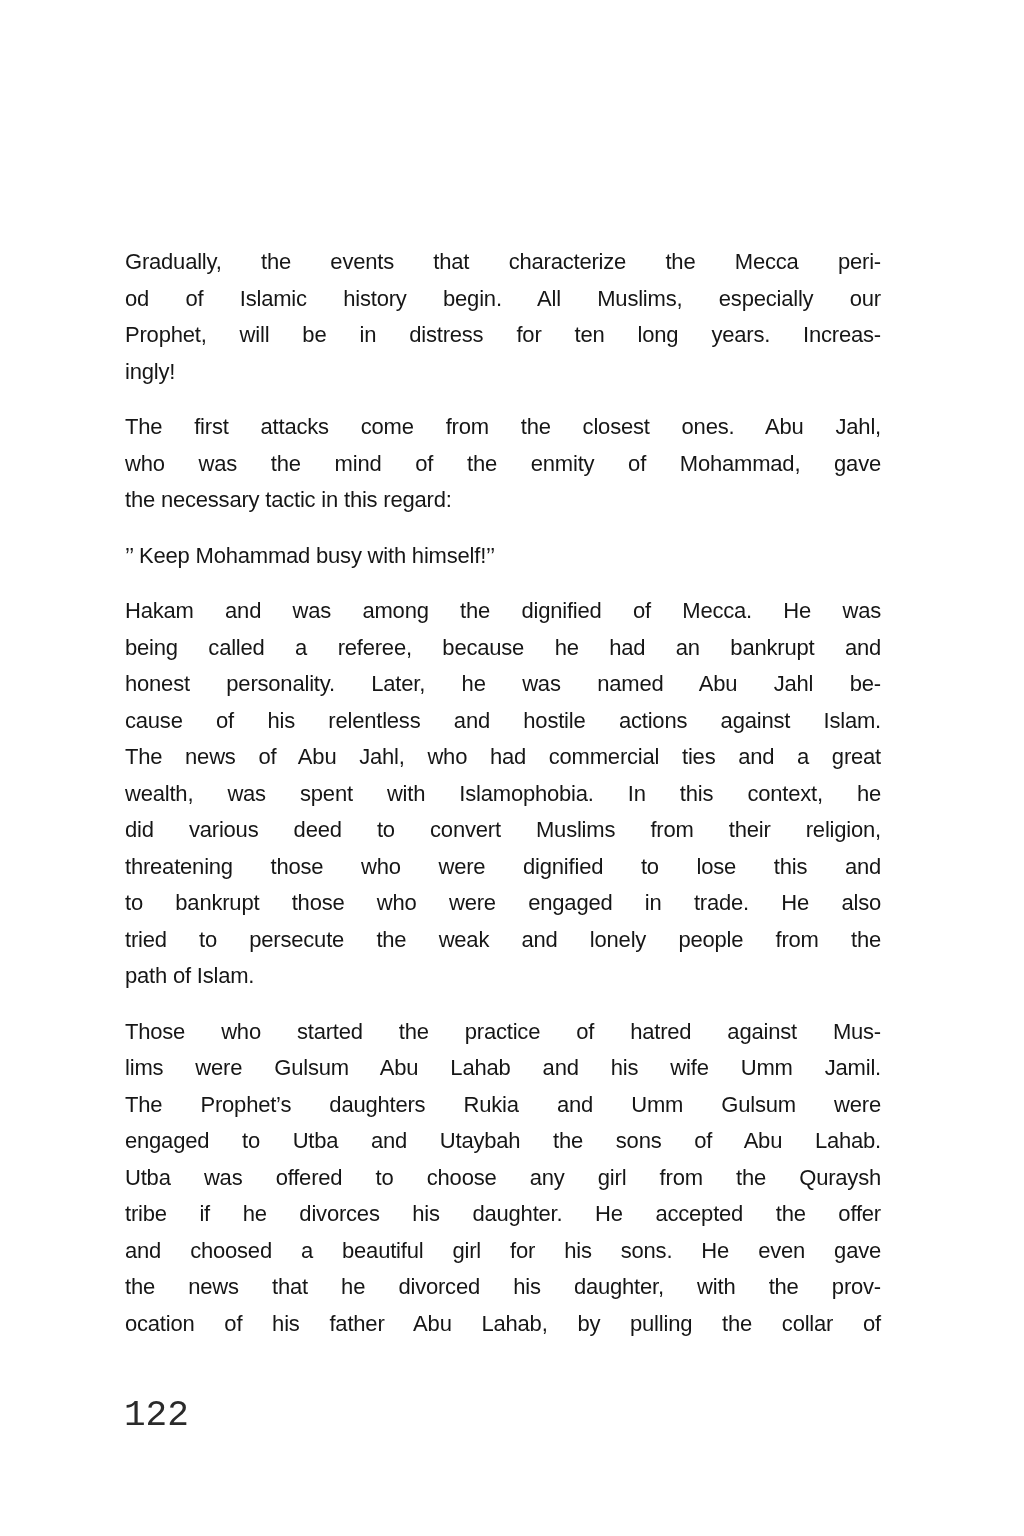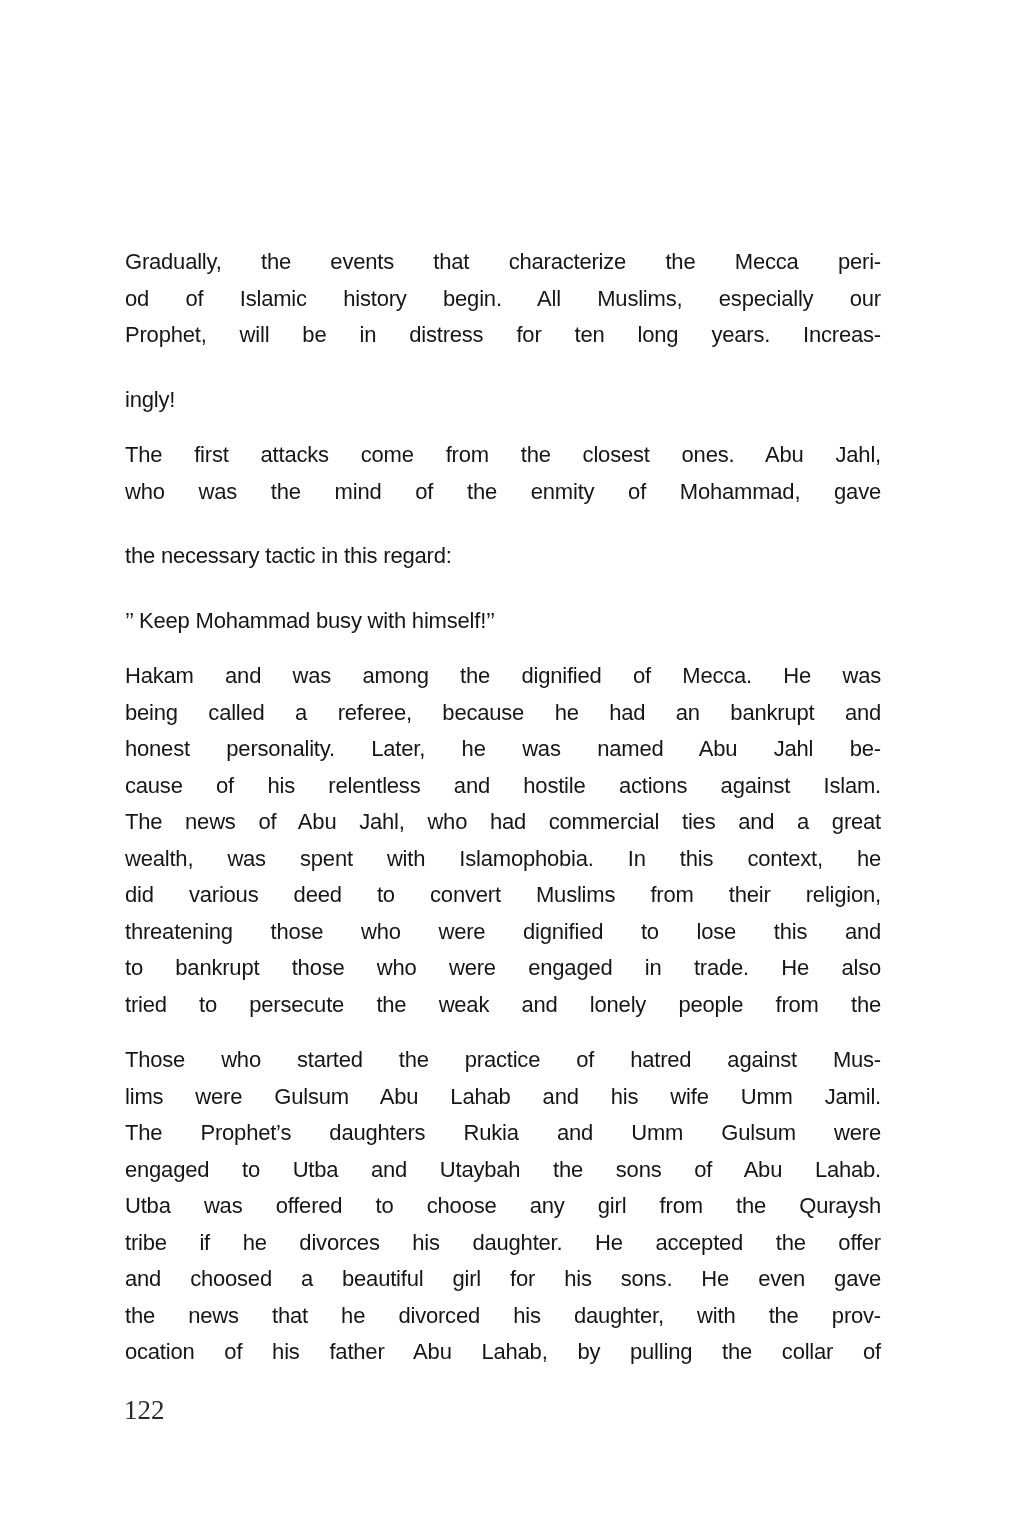--- a/index.html
+++ b/index.html
@@ -33,28 +33,27 @@
     margin: 0 0 19px 0;
   }
   .line {
     text-align: justify;
     text-align-last: justify;
     text-justify: inter-word;
     white-space: normal;
   }
   .line.lastline {
     text-align-last: left;
-    margin-top: 28px;
   }
   .folio {
     position: absolute;
     left: 124px;
     top: 1396px;
-    font-family: Liberation Serif, serif;
-    font-size: 27px;
+    font-family: Liberation Mono, monospace;
+    font-size: 36px;
     line-height: 1.1;
     color: #2a2a2a;
   }
 </style>
 </head>
 <body style="background: rgb(255, 255, 255);">
 
 <div class="page">
   <div class="text-block" style="color: rgb(22, 22, 22);">
       <div class="paragraph">
@@ -75,20 +74,21 @@
         <div class="line">Hakam and was among the dignified of Mecca. He was</div>
         <div class="line">being called a referee, because he had an bankrupt and</div>
         <div class="line">honest personality. Later, he was named Abu Jahl be-</div>
         <div class="line">cause of his relentless and hostile actions against Islam.</div>
         <div class="line">The news of Abu Jahl, who had commercial ties and a great</div>
         <div class="line">wealth, was spent with Islamophobia. In this context, he</div>
         <div class="line">did various deed to convert Muslims from their religion,</div>
         <div class="line">threatening those who were dignified to lose this and</div>
         <div class="line">to bankrupt those who were engaged in trade. He also</div>
         <div class="line">tried to persecute the weak and lonely people from the</div>
+        <div class="line lastline">path of Islam.</div>
       </div>
       <div class="paragraph">
         <div class="line">Those who started the practice of hatred against Mus-</div>
         <div class="line">lims were Gulsum Abu Lahab and his wife Umm Jamil.</div>
         <div class="line">The Prophet’s daughters Rukia and Umm Gulsum were</div>
         <div class="line">engaged to Utba and Utaybah the sons of Abu Lahab.</div>
         <div class="line">Utba was offered to choose any girl from the Quraysh</div>
         <div class="line">tribe if he divorces his daughter. He accepted the offer</div>
         <div class="line">and choosed a beautiful girl for his sons. He even gave</div>
         <div class="line">the news that he divorced his daughter, with the prov-</div>

